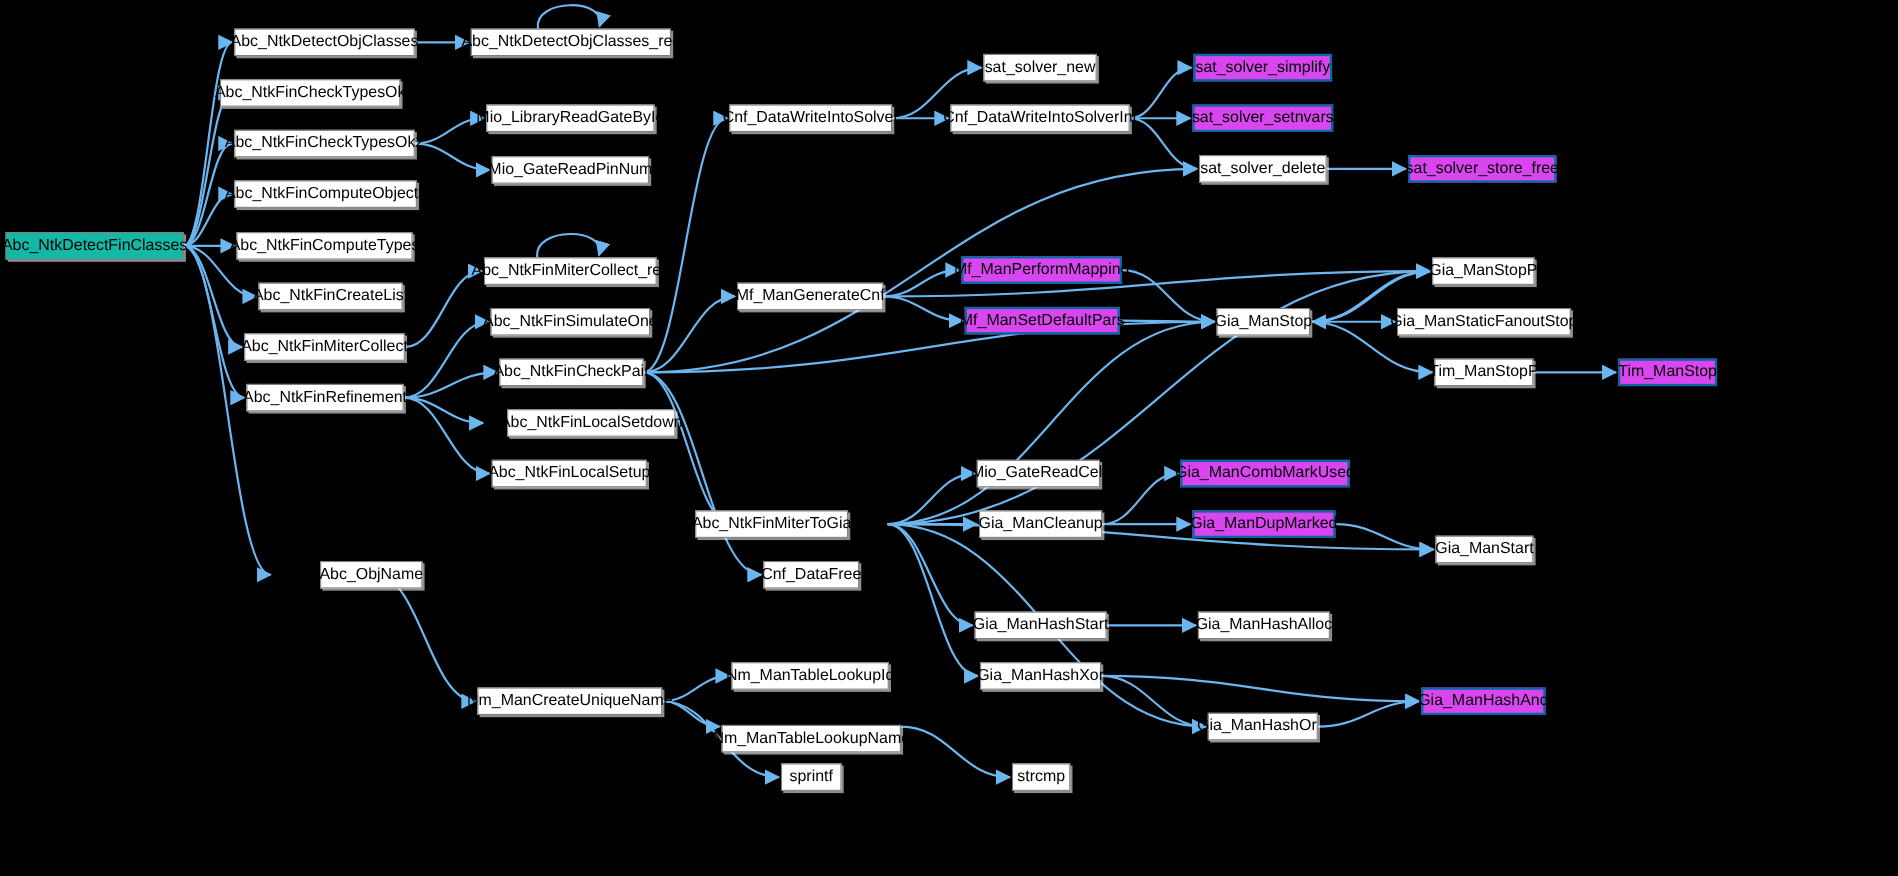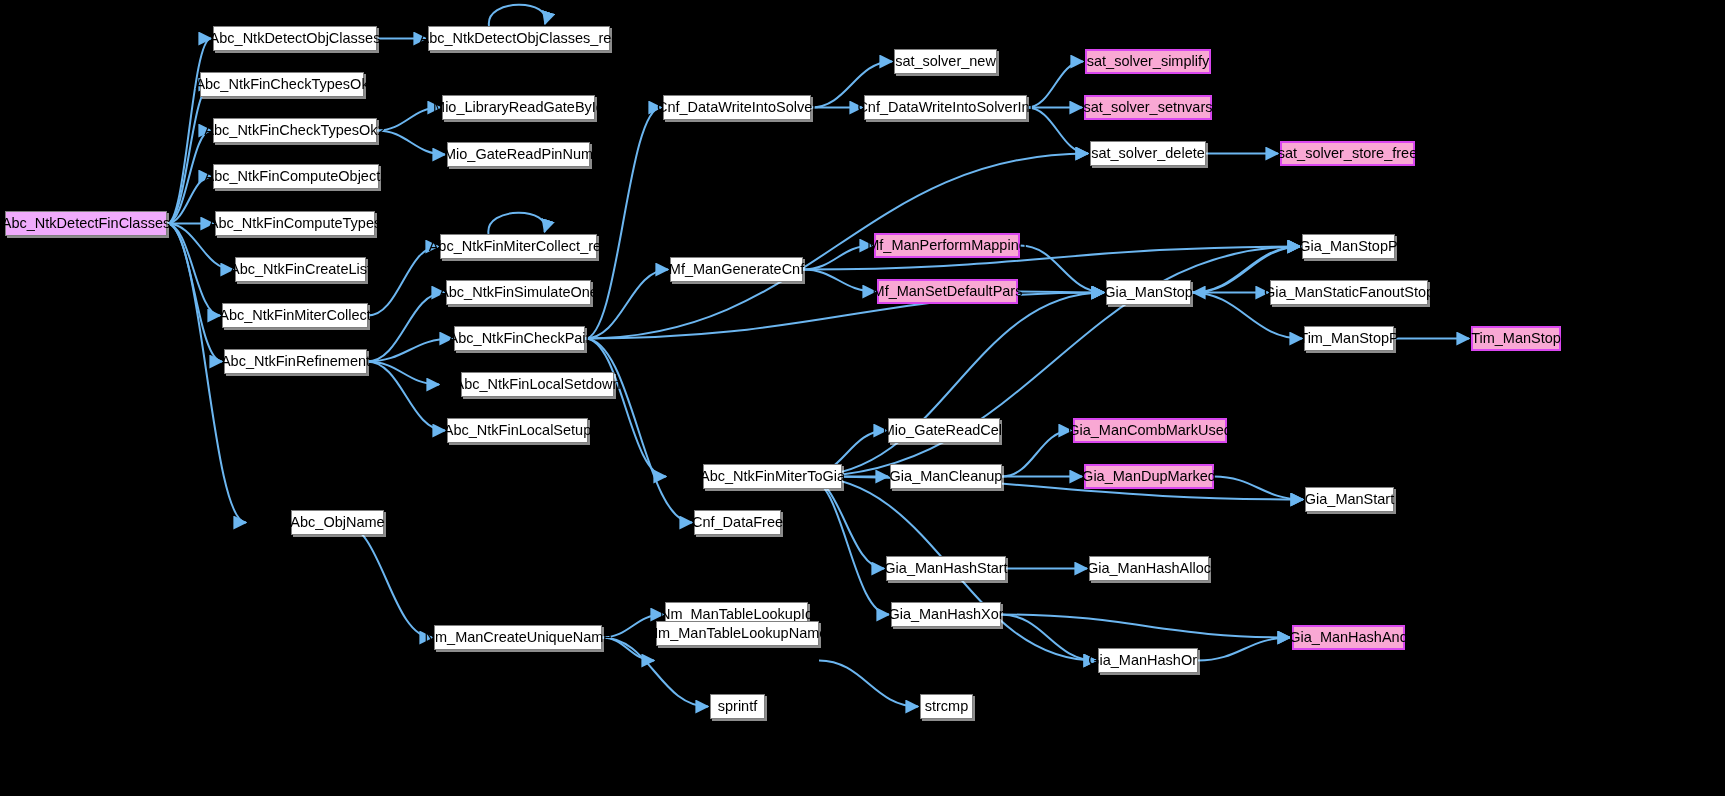--- a/index.html
+++ b/index.html
@@ -11,22 +11,22 @@
     box-sizing:border-box;
     display:flex;align-items:center;justify-content:center;
     font-size:14.5px;
     line-height:1;
     white-space:nowrap;
     color:#000;
     background:#ffffff;
     border:1px solid #808080;
     box-shadow:2px 2px 0 0 rgba(255,255,255,0.55);
   }
-  .node.root{ background:#f0abfc; border:1px solid #808080; }
-  .node.ext{ background:#f9a8d4; border:2px solid #d946ef; box-shadow:none; }
+  .node.root{ background:#14b8a6; border:1px solid #808080; }
+  .node.ext{ background:#d946ef; border:2px solid #0369a1; box-shadow:none; }
   .node span{ pointer-events:none; }
 </style>
 </head>
 <body>
 
 <div id="canvas">
   <svg id="edges" xmlns="http://www.w3.org/2000/svg">
     <defs>
       <marker id="arrow" viewBox="0 0 10 10" refX="9" refY="5" markerWidth="7" markerHeight="7" orient="auto-start-reverse">
         <path d="M 0 0 L 10 5 L 0 10 z" fill="#6cb6f0"></path>
@@ -189,21 +189,21 @@
       </div>
       <div class="node" style="left: 1270px; top: 280px; width: 158px; height: 25px;">
         <span>Gia_ManStaticFanoutStop</span>
       </div>
       <div class="node" style="left: 1304px; top: 326px; width: 90px; height: 25px;">
         <span>Tim_ManStopP</span>
       </div>
       <div class="node ext" style="left: 1471px; top: 326px; width: 90px; height: 25px;">
         <span>Tim_ManStop</span>
       </div>
-      <div class="node" style="left: 703px; top: 464px; width: 139px; height: 25px;">
+      <div class="node" style="left: 632px; top: 464px; width: 139px; height: 25px;">
         <span>Abc_NtkFinMiterToGia</span>
       </div>
       <div class="node" style="left: 694px; top: 510px; width: 87px; height: 25px;">
         <span>Cnf_DataFree</span>
       </div>
       <div class="node" style="left: 888px; top: 418px; width: 112px; height: 25px;">
         <span>Mio_GateReadCell</span>
       </div>
       <div class="node" style="left: 890px; top: 464px; width: 112px; height: 25px;">
         <span>Gia_ManCleanup</span>
@@ -231,21 +231,21 @@
       </div>
       <div class="node" style="left: 1098px; top: 648px; width: 100px; height: 25px; justify-content: flex-end;">
         <span>Gia_ManHashOr</span>
       </div>
       <div class="node" style="left: 434px; top: 625px; width: 168px; height: 25px;">
         <span>Nm_ManCreateUniqueName</span>
       </div>
       <div class="node" style="left: 665px; top: 602px; width: 143px; height: 25px;">
         <span>Nm_ManTableLookupId</span>
       </div>
-      <div class="node" style="left: 656px; top: 621px; width: 163px; height: 25px;">
+      <div class="node" style="left: 656px; top: 659px; width: 163px; height: 25px;">
         <span>Nm_ManTableLookupName</span>
       </div>
       <div class="node" style="left: 710px; top: 694px; width: 55px; height: 25px;">
         <span>sprintf</span>
       </div>
       <div class="node" style="left: 920px; top: 694px; width: 53px; height: 25px;">
         <span>strcmp</span>
       </div>
     </div>
 </div>

